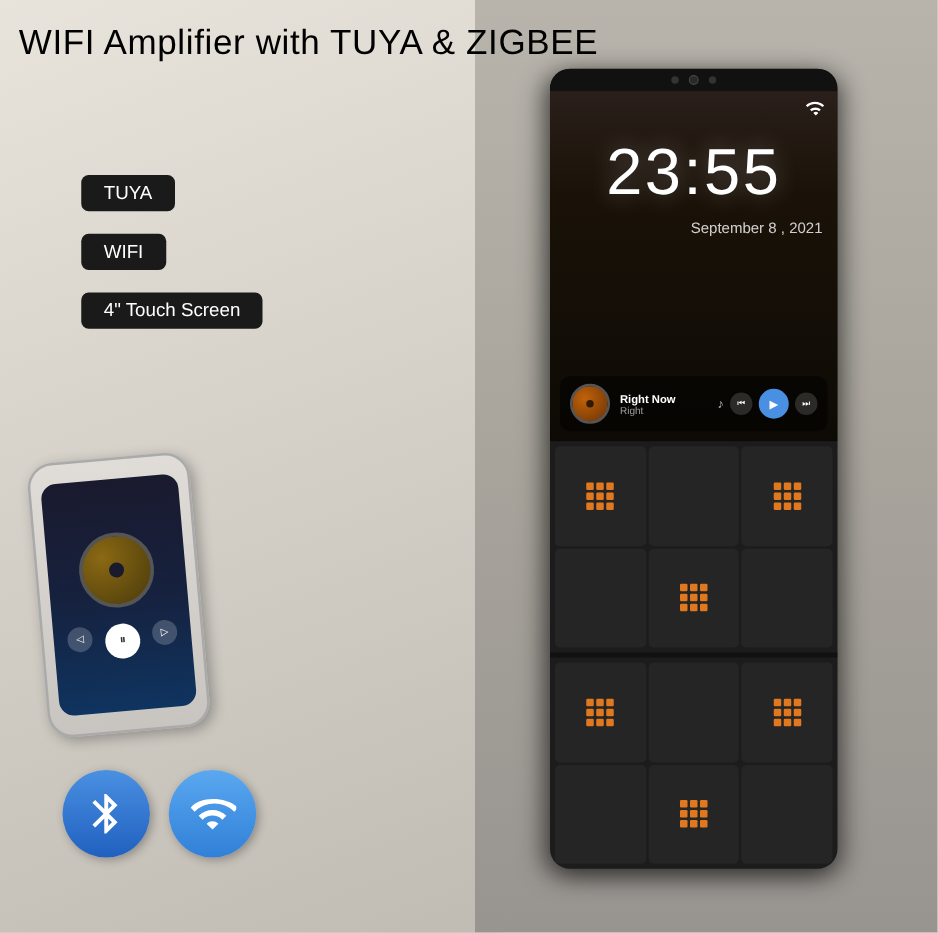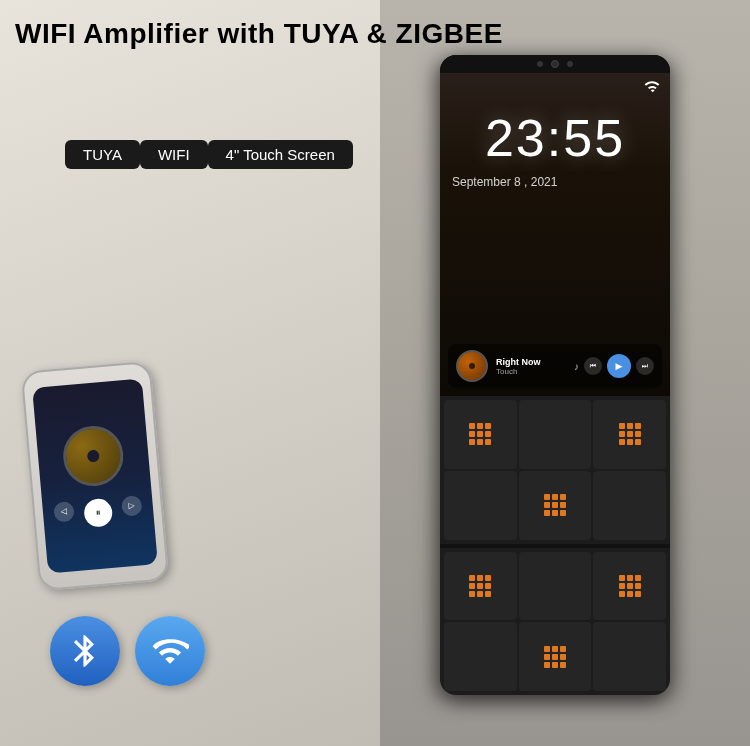--- a/index.html
+++ b/index.html
@@ -27,33 +27,34 @@
       width: 370px; height: 746px;
       background: linear-gradient(180deg, #b8b4ac 0%, #a8a49c 50%, #989490 100%);
     }
 
     
     .title {
       position: absolute;
       top: 18px;
       left: 15px;
       font-size: 28px;
-      font-weight: bold;
+      font-weight: normal;
       color: #000;
       letter-spacing: 0.5px;
       white-space: nowrap;
     }
 
     
     .features {
       position: absolute;
       top: 140px;
       left: 65px;
       display: flex;
-      gap: 0;
+      flex-direction: column;
+      gap: 18px;
     }
 
     .feature-badge {
       background: #1a1a1a;
       color: #fff;
       padding: 6px 18px;
       border-radius: 6px;
       font-size: 15px;
       font-weight: 500;
       display: inline-block;
@@ -194,21 +195,21 @@
     }
 
     .sensor-dot.camera {
       width: 8px; height: 8px;
       background: #2a2a2a;
       border: 1px solid #444;
     }
 
     
     .touch-screen {
-      height: 323px;
+      height: 280px;
       background: linear-gradient(180deg, #2a1f1a 0%, #1a1208 30%, #0d0a05 100%);
       position: relative;
       display: flex;
       flex-direction: column;
       padding: 15px 12px 8px;
     }
 
     .wifi-indicator {
       position: absolute;
       top: 8px; right: 10px;
@@ -222,21 +223,21 @@
       font-weight: 300;
       letter-spacing: 2px;
       text-align: center;
       margin-top: 20px;
       text-shadow: 0 0 20px rgba(255,255,255,0.3);
     }
 
     .date-display {
       color: rgba(255,255,255,0.8);
       font-size: 12px;
-      text-align: left;
+      text-align: right;
       margin-top: 5px;
       line-height: 1.6;
     }
 
     .music-bar {
       position: absolute;
       bottom: 8px;
       left: 8px; right: 8px;
       background: rgba(0,0,0,0.5);
       border-radius: 8px;
@@ -418,21 +419,21 @@
     <div class="time-display">23:55</div>
 
     <div class="date-display">
       <div>September 8 , 2021</div>
     </div>
 
     <div class="music-bar">
       <div class="music-album-small"></div>
       <div class="music-info">
         <div class="music-title">Right Now</div>
-        <div class="music-artist">Touch</div>
+        <div class="music-artist">Right</div>
       </div>
       <div class="music-controls">
         <span class="music-note">♪</span>
         <div class="ctrl-btn">⏮</div>
         <div class="play-btn">▶</div>
         <div class="ctrl-btn">⏭</div>
       </div>
     </div>
   </div>
 

